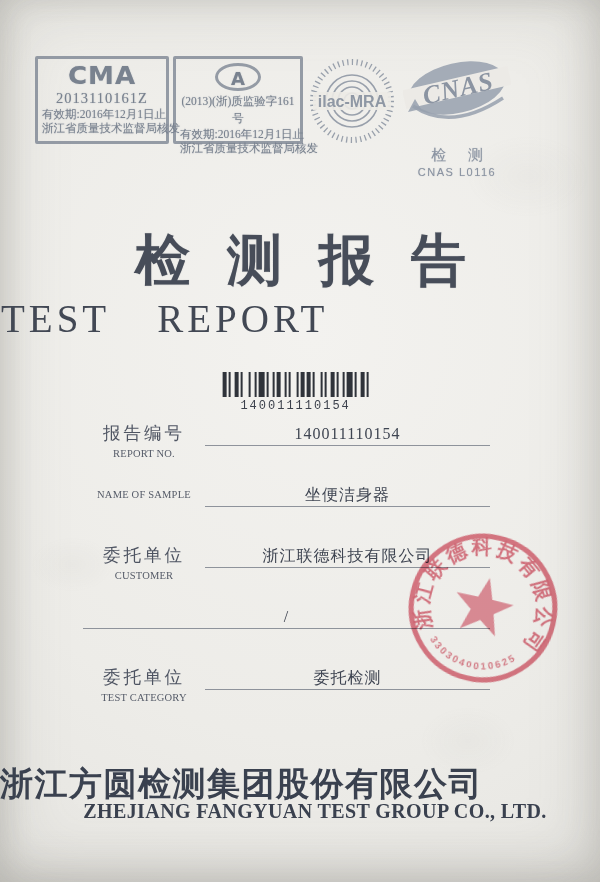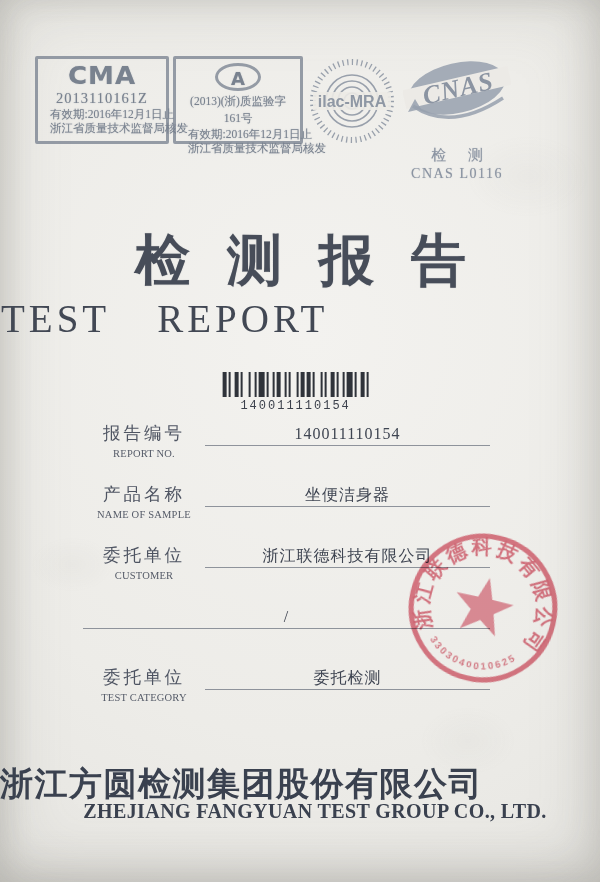--- a/index.html
+++ b/index.html
@@ -21,39 +21,39 @@
       radial-gradient(70px 50px at 78% 84%, rgba(140,138,132,.09), transparent 70%),
       radial-gradient(50px 36px at 30% 90%, rgba(140,138,132,.08), transparent 70%);
   }
 
   
   .stamp-row { position:absolute; left:35px; top:56px; display:flex; align-items:flex-start; }
   .ink { color:#79828f; text-shadow:0 0 1.2px rgba(121,130,143,.55); }
 
   .cert-box {
     border:3px solid rgba(118,127,142,.75); text-align:center;
-    padding:4px 12px 5px; border-radius:2px;
+    padding:4px 4px 5px; border-radius:2px;
   }
   .cert-box.cma { width:134px; height:88px; }
   .cert-box.cal { width:130px; height:88px; margin-left:4px; }
   .cma-logo { font-family:"DejaVu Sans","Liberation Sans",sans-serif; font-weight:bold; font-size:26px; line-height:27px; letter-spacing:1px; transform:scaleY(.92); }
   .cal-logo-wrap { height:30px; line-height:30px; }
   .cal-logo {
     display:inline-block; width:46px; height:28px; line-height:25px;
     border:3px solid rgba(118,127,142,.75); border-radius:50%;
     font-family:"DejaVu Sans","Liberation Sans",sans-serif; font-weight:bold; font-size:18px;
   }
   .cert-no   { font-size:14.5px; line-height:17px; letter-spacing:1px; font-family:"Liberation Serif",serif; }
   .cert-no.small { font-size:11.5px; letter-spacing:0; }
   .cert-line { font-size:11.5px; line-height:14px; white-space:nowrap; }
 
   .ilac-wrap { margin-left:6px; margin-top:0px; }
   .cnas-wrap { margin-left:8px; text-align:center; width:108px; }
   .cnas-caption { font-size:15px; letter-spacing:9px; margin-top:14px; margin-left:9px; color:#8b94a2; text-shadow:0 0 1px rgba(139,148,162,.5); }
-  .cnas-code { font-family:Liberation Serif, serif; font-size:14px; letter-spacing:1.5px; margin-top:1px; color:#8b94a2; text-shadow:0 0 1px rgba(139,148,162,.5); }
+  .cnas-code { font-family:Liberation Sans, sans-serif; font-size:11px; letter-spacing:1.5px; margin-top:1px; color:#8b94a2; text-shadow:0 0 1px rgba(139,148,162,.5); }
 
   
   .title-cn {
     position:absolute; top:224px; left:0; width:100%; text-align:center;
     font-size:55px; font-weight:600; letter-spacing:37px; color:#474d59;
     transform:translateX(19px); text-shadow:0 0 1px rgba(71,77,89,.4);
   }
   .title-en {
     position:absolute; top:296px; left:1px; width:100%; text-align:left;
     font-size:39px; letter-spacing:4px; word-spacing:34px; color:#424854;
@@ -214,21 +214,20 @@
         <div class="field-label-cn">报告编号</div>
         <div class="field-label-en">REPORT NO.</div>
       </div>
       <div class="field-value-area">
         <div class="field-value">140011110154</div>
       </div>
     </div>
 
     <div class="field-row">
       <div class="field-label">
-        <div class="field-label-cn">产品名称</div>
         <div class="field-label-en">NAME OF SAMPLE</div>
       </div>
       <div class="field-value-area">
         <div class="field-value">坐便洁身器</div>
       </div>
     </div>
 
     <div class="field-row">
       <div class="field-label">
         <div class="field-label-cn">委托单位</div>

